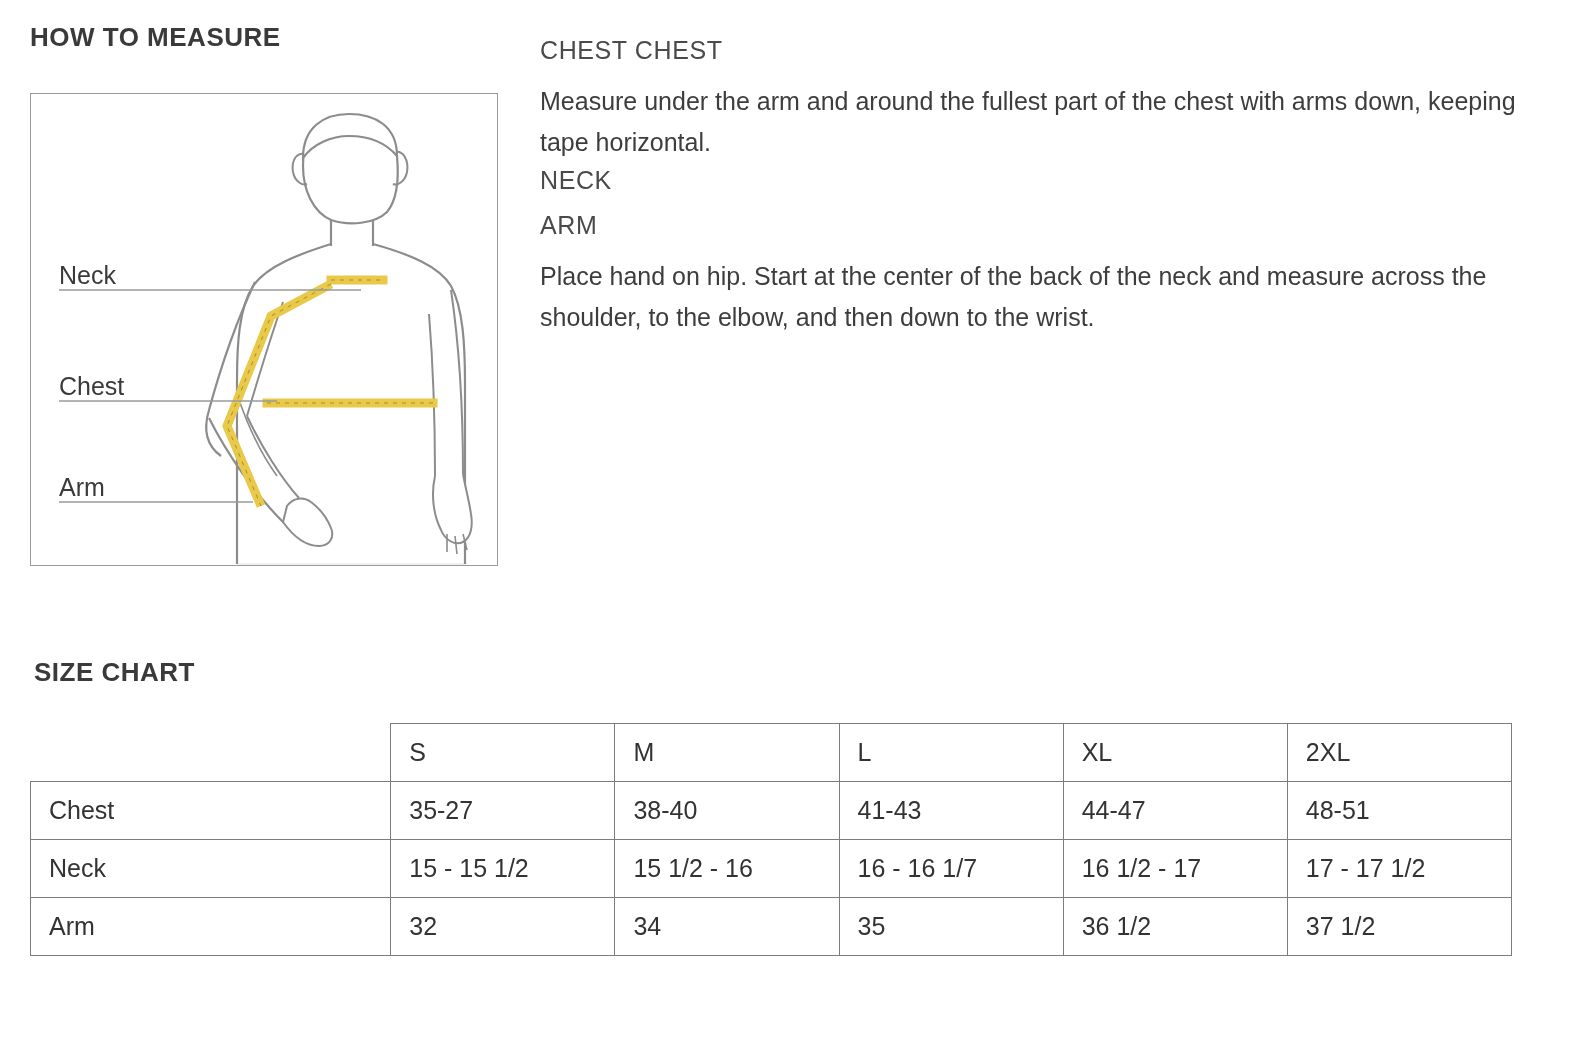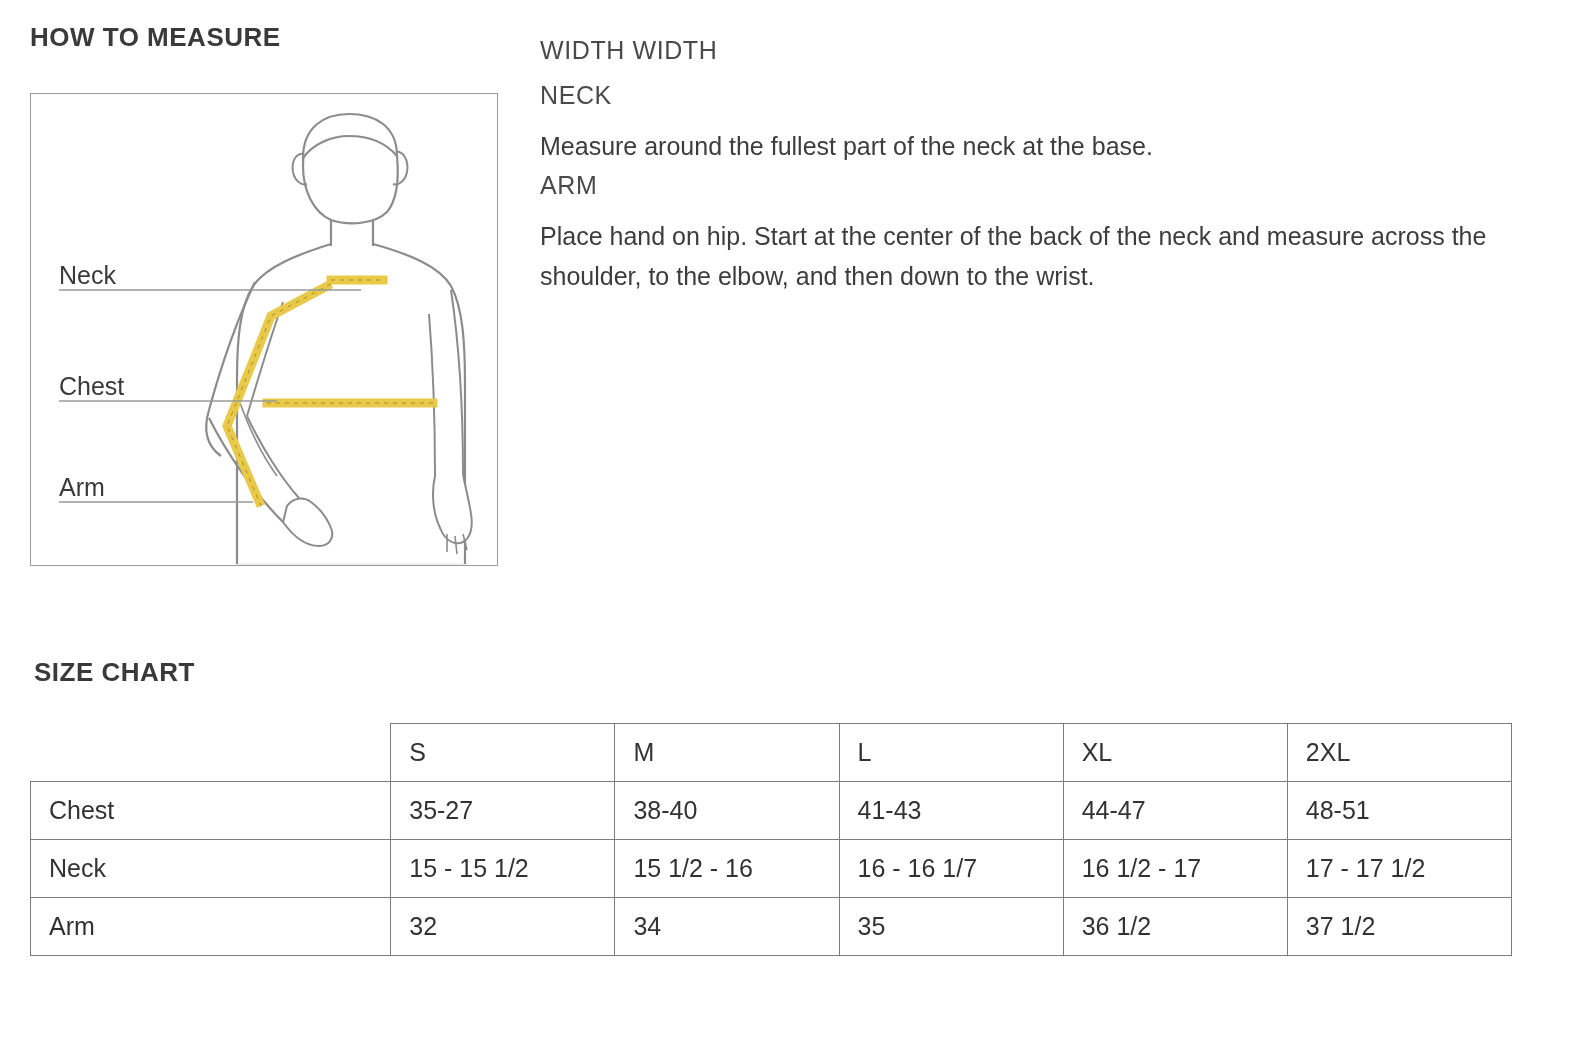--- a/index.html
+++ b/index.html
@@ -157,25 +157,25 @@
       <line x1="28" y1="408" x2="222" y2="408" stroke="#9a9a9a" stroke-width="1.6"></line>
 
       <text class="fig-label" x="28" y="190">Neck</text>
       <text class="fig-label" x="28" y="301">Chest</text>
       <text class="fig-label" x="28" y="402">Arm</text>
     </svg>
   </div>
 
   <div class="text-col">
     <div>
-      <p class="blk-title">WIDTH WIDTH</p>
+      <p class="blk-title">CHEST CHEST</p>
+      <p class="blk-body">Measure under the arm and around the fullest part of the chest with arms down, keeping tape horizontal.</p>
     </div>
     <div class="blk2">
       <p class="blk-title">NECK</p>
-      <p class="blk-body">Measure around the fullest part of the neck at the base.</p>
     </div>
     <div class="blk2">
       <p class="blk-title">ARM</p>
       <p class="blk-body">Place hand on hip. Start at the center of the back of the neck and measure across the shoulder, to the elbow, and then down to the wrist.</p>
     </div>
   </div>
 
   <div class="section-heading" id="size-chart-heading">SIZE CHART</div>
 
   <table class="size-table">

